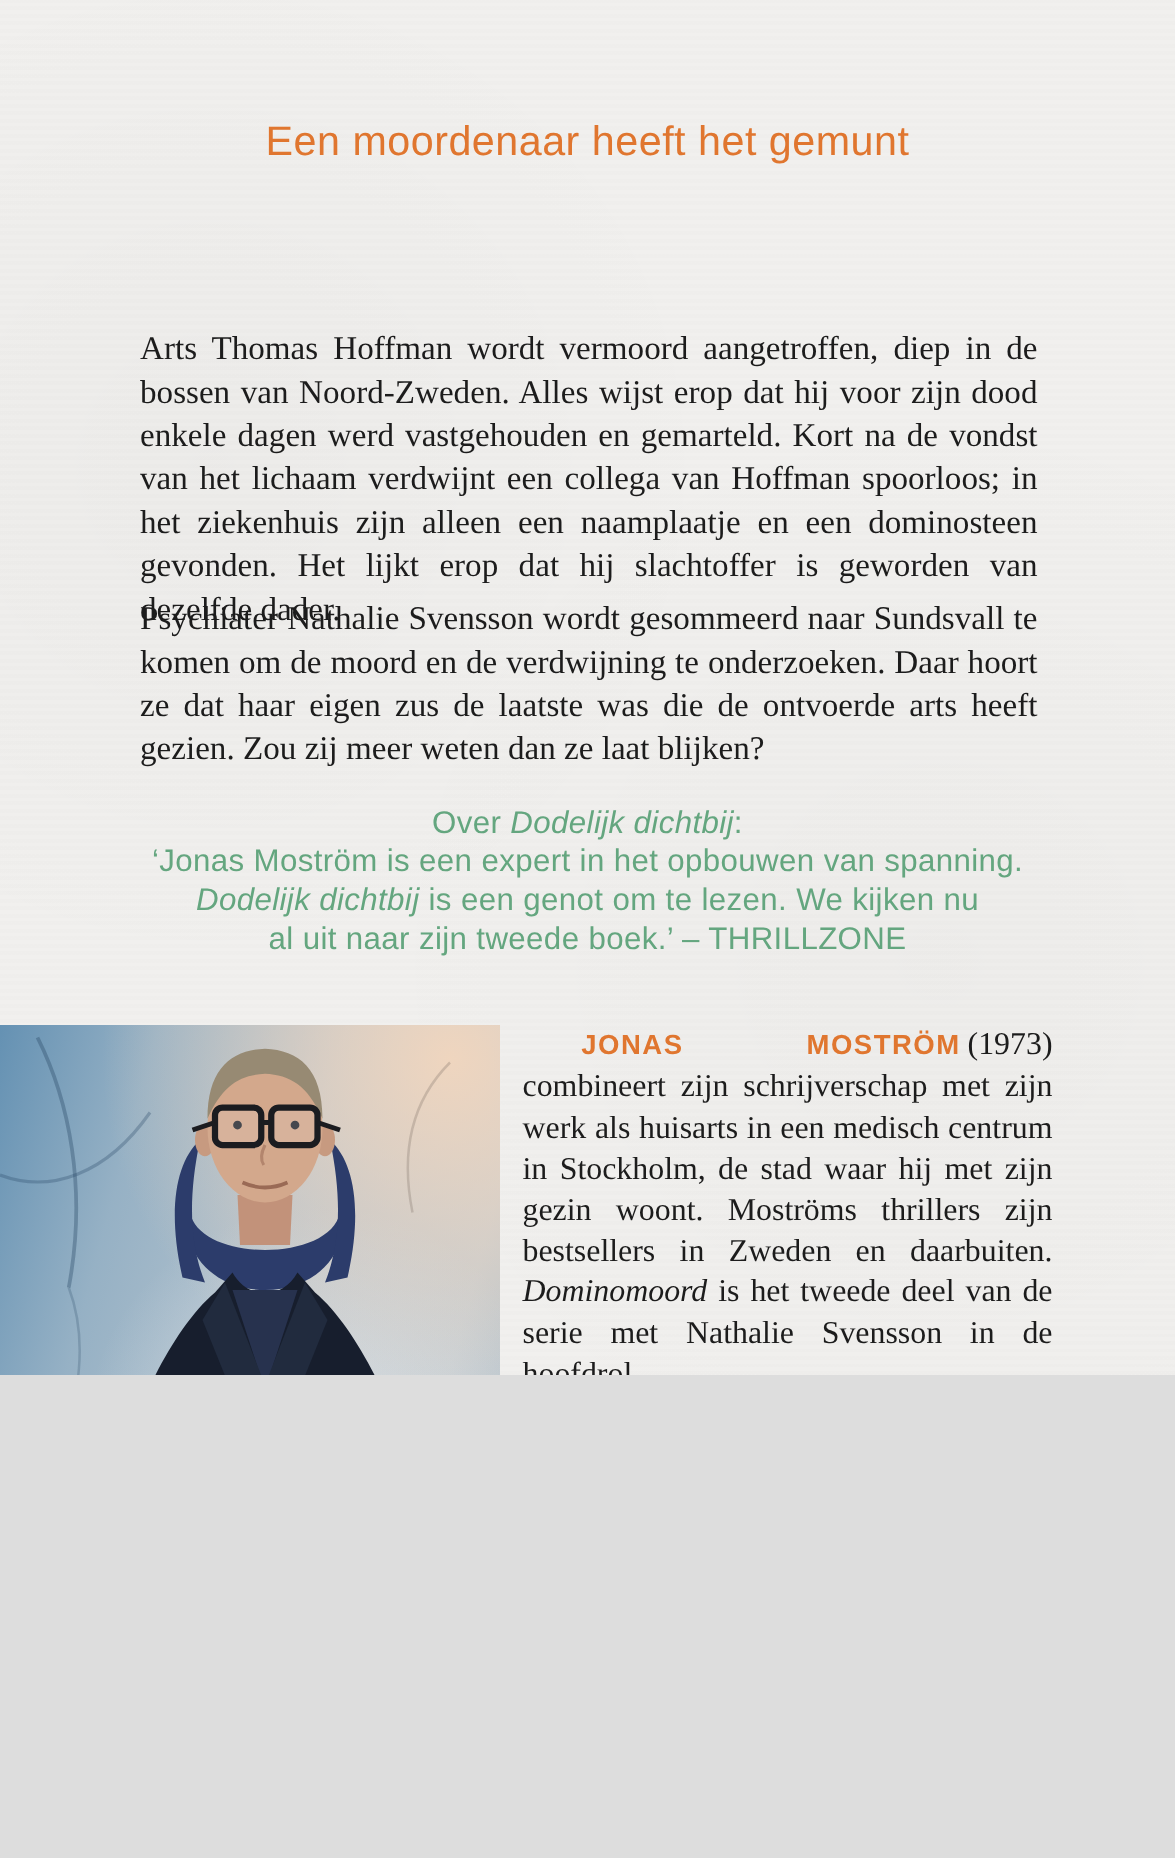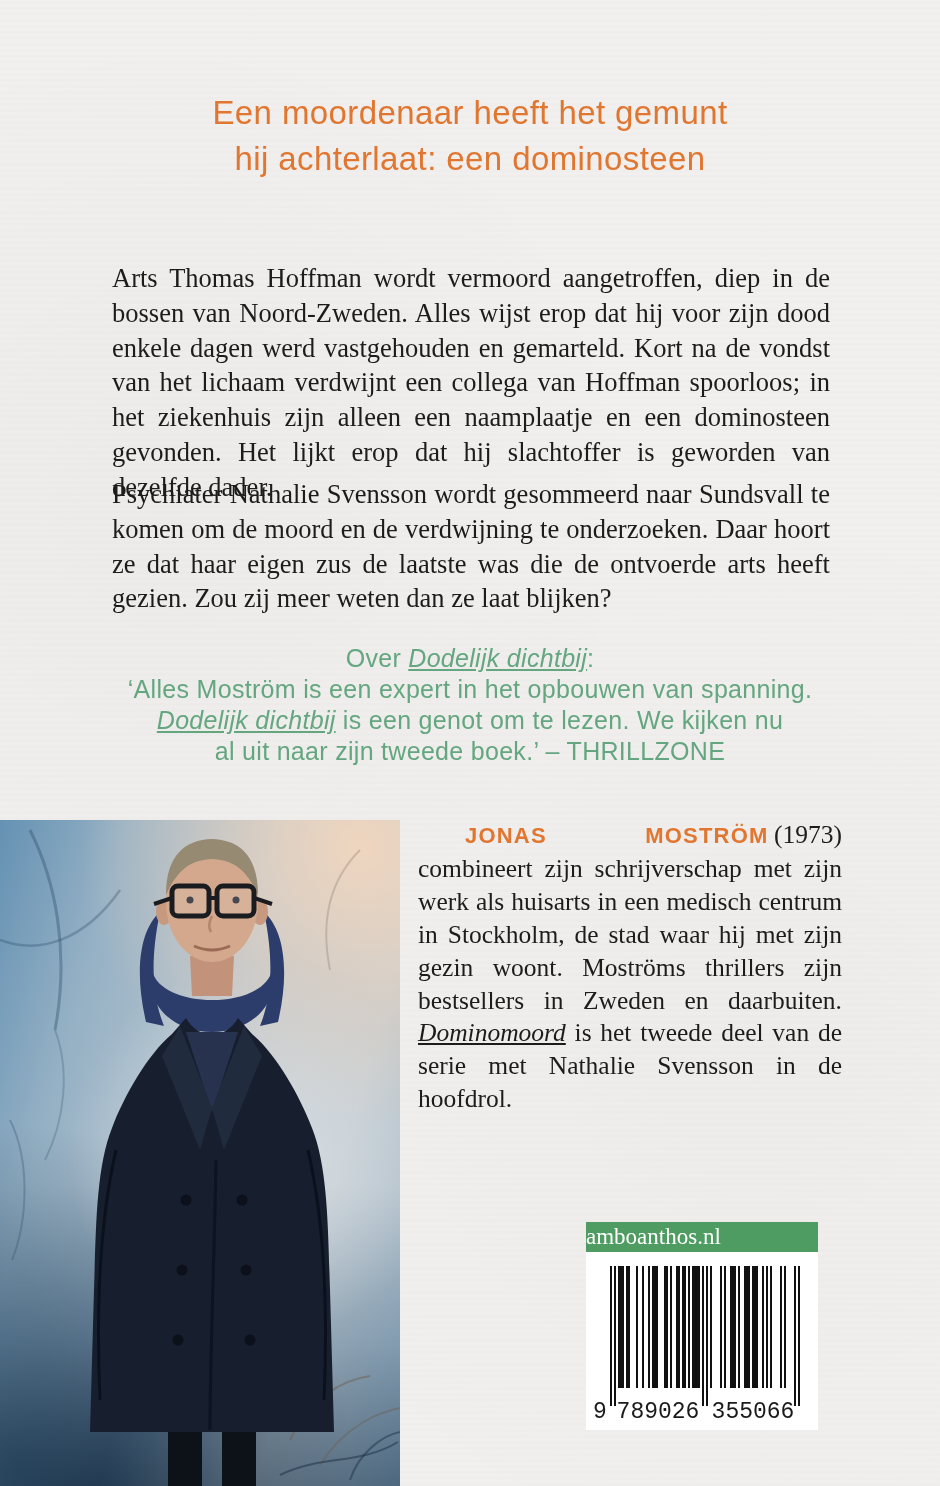--- a/index.html
+++ b/index.html
@@ -6,21 +6,21 @@
     --paper:#f1f0ee;
     --orange:#e0762f;
     --quote-green:#64a67f;
     --banner-green:#4f9c63;
     --ink:#1c1c1c;
   }
   *{margin:0;padding:0;box-sizing:border-box;}
   html,body{background:#ddd;}
   #cover{
     position:relative;
-    width:940px;height:1486px;
+    width:940px;height:1100px;
     background:var(--paper);
     background-image:
       radial-gradient(circle at 18% 34%, rgba(0,0,0,.018), transparent 40%),
       radial-gradient(circle at 80% 70%, rgba(0,0,0,.014), transparent 45%),
       repeating-linear-gradient(0deg, rgba(0,0,0,.006) 0 3px, rgba(255,255,255,.006) 3px 6px);
     overflow:hidden;
     font-family:"Liberation Serif", serif;
   }
   .headline{
     position:absolute;top:90px;left:0;width:940px;
@@ -40,21 +40,21 @@
   #para1{top:261px;}
   #para2{top:477px;}
   .quote{
     position:absolute;top:643px;left:70px;width:800px;
     text-align:center;
     font-family:"Liberation Sans", sans-serif;
     font-size:25px;line-height:31px;
     letter-spacing:.3px;
     color:var(--quote-green);
   }
-  .italic{font-style:italic;text-decoration:underline;}
+  .italic{font-style:italic;}
   .photo{
     position:absolute;left:0;top:820px;width:400px;height:666px;
     background-color:#b3c2cd;
     background-image:
       radial-gradient(circle at 90% 4%, rgba(248,216,188,.85), rgba(248,216,188,0) 38%),
       radial-gradient(circle at 64% 50%, rgba(234,237,240,.6), rgba(234,237,240,0) 45%),
       radial-gradient(circle at 4% 96%, rgba(10,35,60,.55), transparent 45%),
       linear-gradient(105deg, rgba(92,140,176,.9) 0%, rgba(126,163,190,.55) 22%, rgba(190,200,208,.12) 48%, rgba(212,213,212,.4) 75%, rgba(145,172,194,.4) 100%),
       linear-gradient(to bottom, rgba(0,0,0,0) 55%, rgba(44,85,120,.5) 78%, rgba(14,42,68,.9) 100%);
   }
@@ -92,29 +92,28 @@
     fill:#1a1a1a;
   }
 </style>
 </head>
 <body>
 
 <div id="cover">
 
   <div class="headline">
     <div>Een moordenaar heeft het gemunt</div>
-    <div>hij achterlaat: een dominosteen</div>
   </div>
 
   <p class="synopsis" id="para1">Arts Thomas Hoffman wordt vermoord aangetroffen, diep in de bossen van Noord-Zweden. Alles wijst erop dat hij voor zijn dood enkele dagen werd vastgehouden en gemarteld. Kort na de vondst van het lichaam verdwijnt een collega van Hoffman spoorloos; in het ziekenhuis zijn alleen een naamplaatje en een dominosteen gevonden. Het lijkt erop dat hij slachtoffer is geworden van dezelfde dader.</p>
   <p class="synopsis" id="para2">Psychiater Nathalie Svensson wordt gesommeerd naar Sundsvall te komen om de moord en de verdwijning te onderzoeken. Daar hoort ze dat haar eigen zus de laatste was die de ontvoerde arts heeft gezien. Zou zij meer weten dan ze laat blijken?</p>
 
   <div class="quote">
     <div><span>Over </span><span class="italic">Dodelijk dichtbij</span><span>:</span></div>
-    <div>‘Alles Moström is een expert in het opbouwen van spanning.</div>
+    <div>‘Jonas Moström is een expert in het opbouwen van spanning.</div>
     <div><span class="italic">Dodelijk dichtbij</span><span> is een genot om te lezen. We kijken nu</span></div>
     <div><span>al uit naar zijn tweede boek.’ – </span><span>THRILLZONE</span></div>
   </div>
 
   <div class="photo">
     <svg viewBox="0 0 400 666" aria-hidden="true">
 
       <g fill="none">
         <path d="M30,10 C55,60 70,130 55,210" stroke="rgba(45,75,105,.38)" stroke-width="3"></path>
         <path d="M0,120 C40,135 85,120 120,70" stroke="rgba(45,75,105,.32)" stroke-width="2.5"></path>

